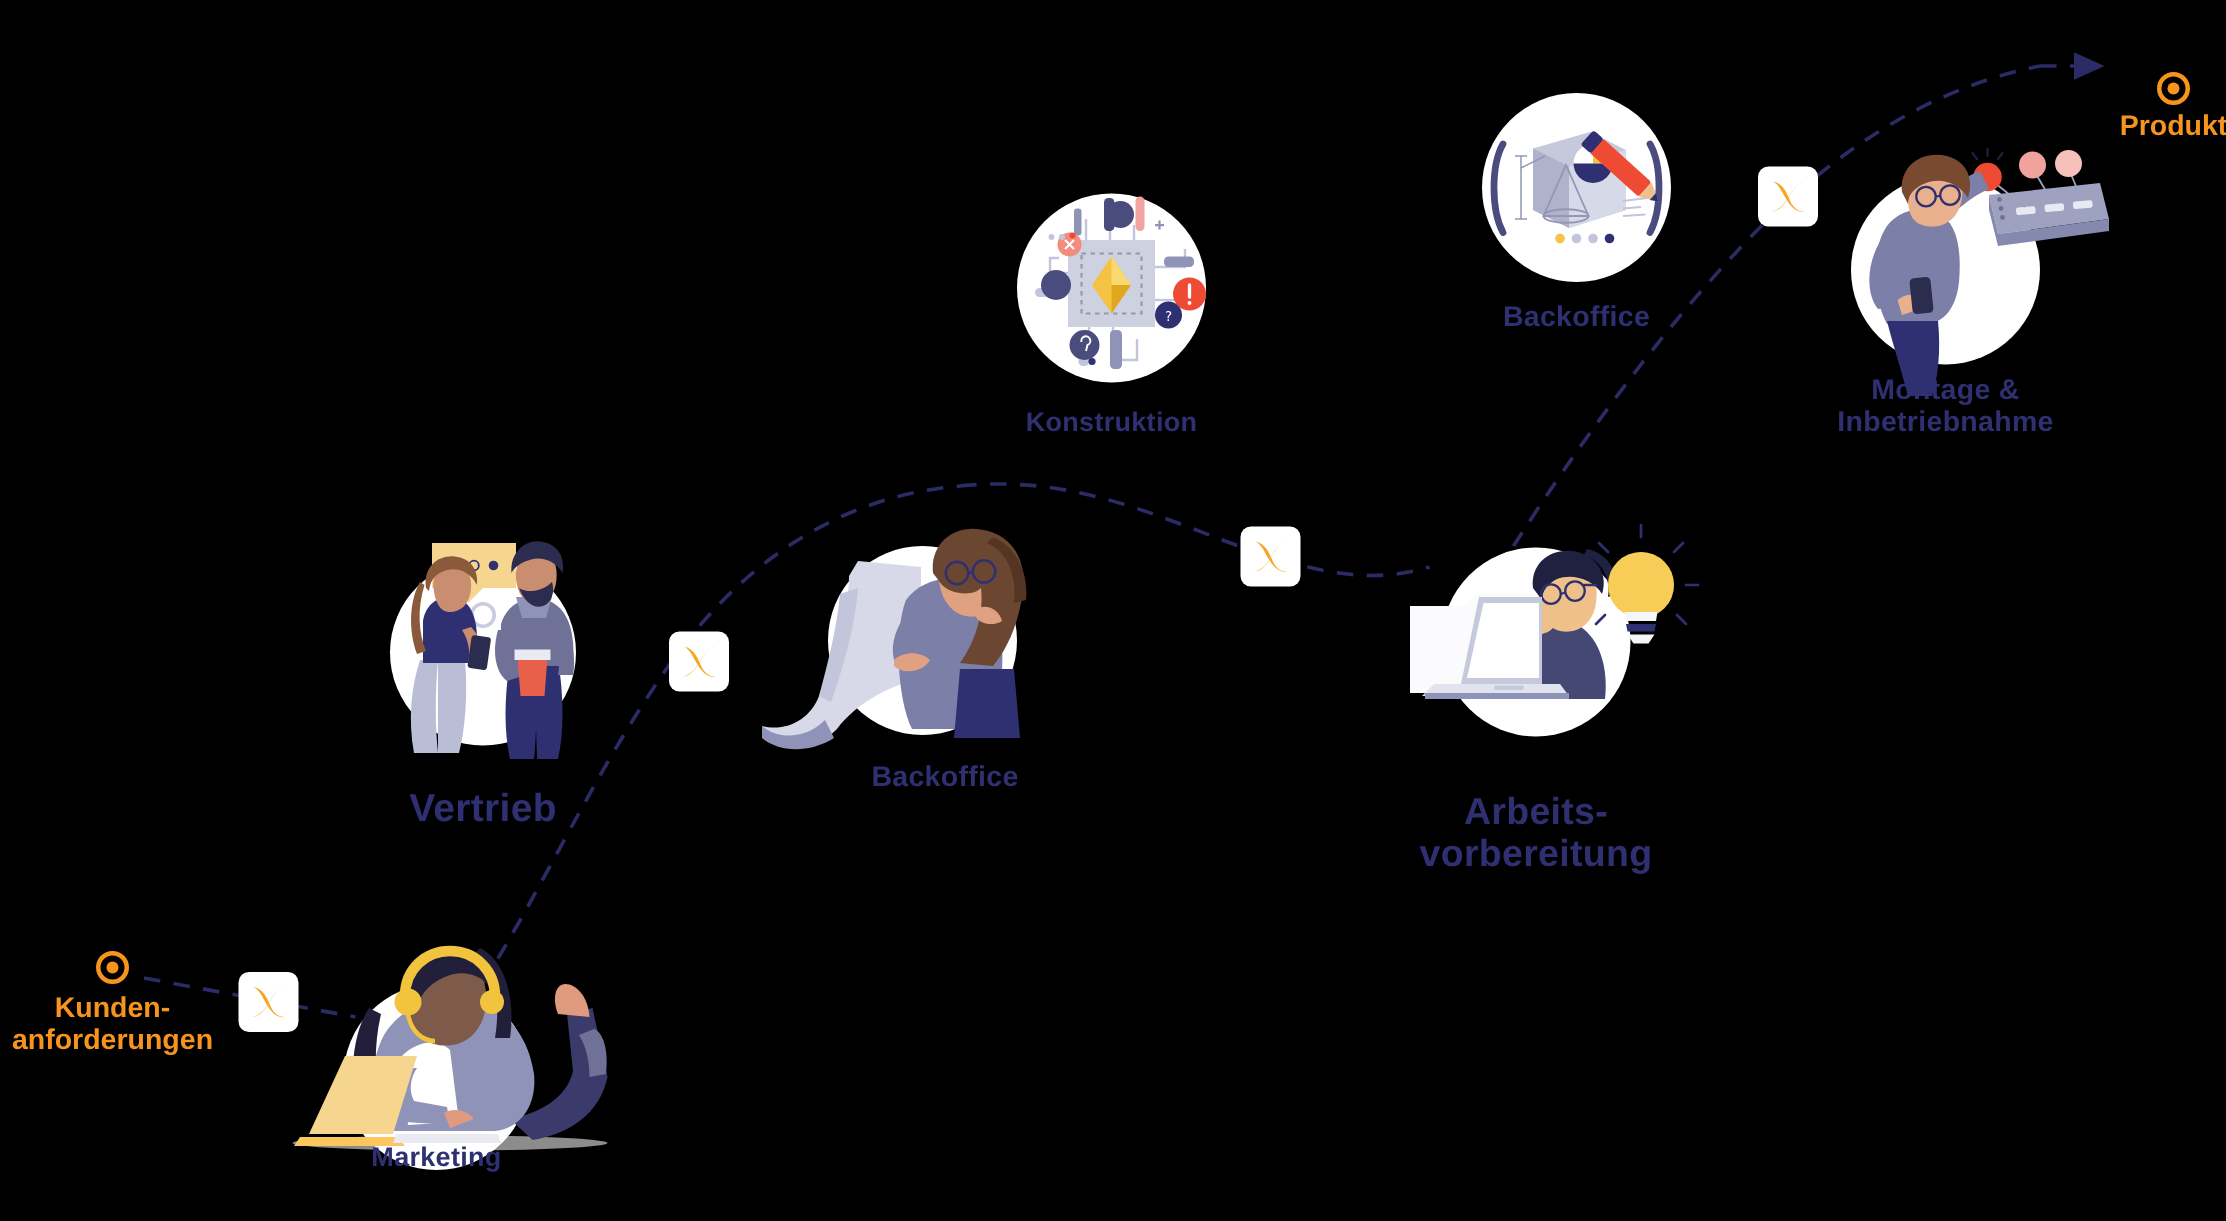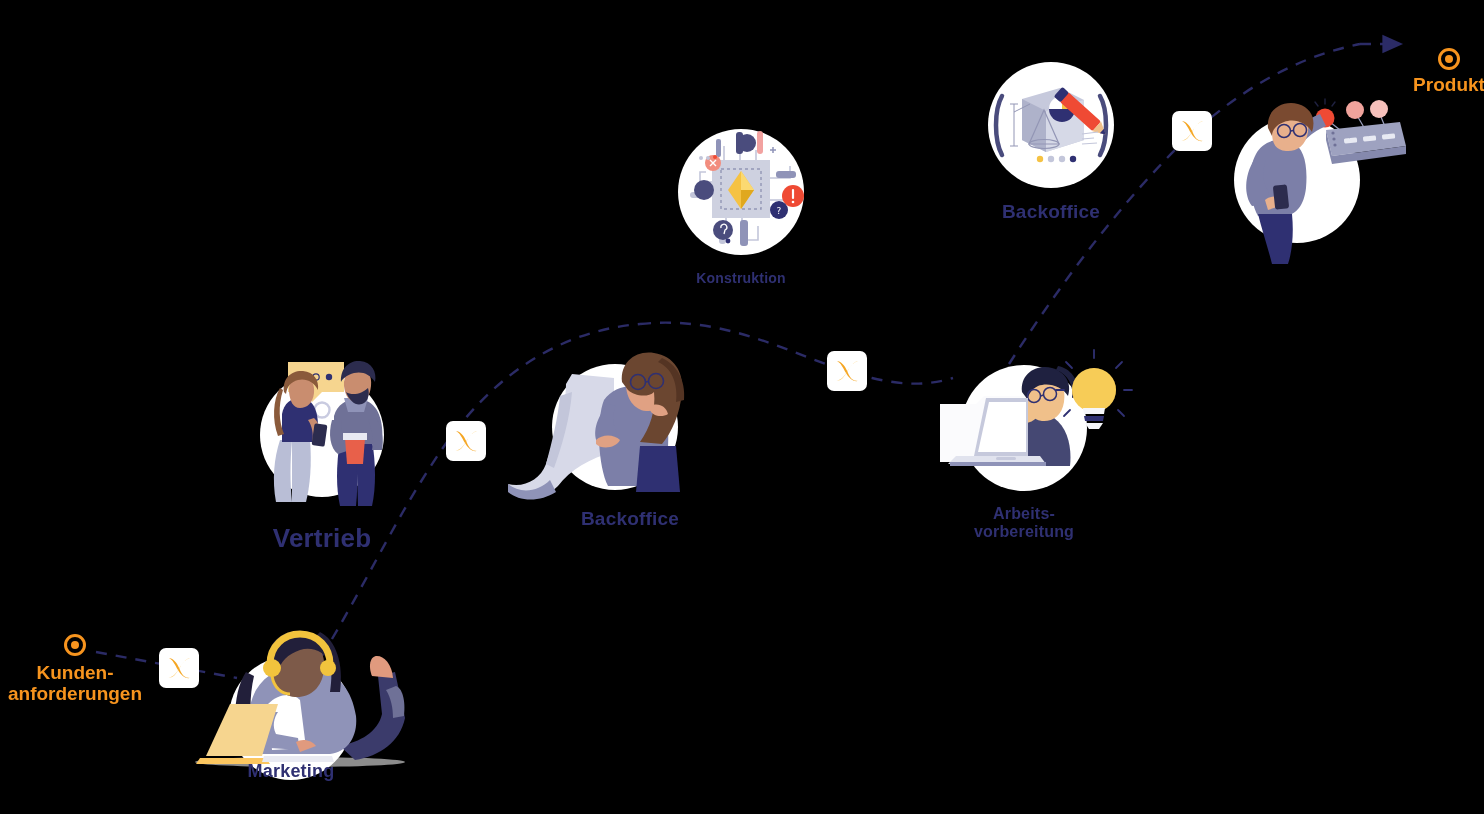--- a/index.html
+++ b/index.html
@@ -288,24 +288,26 @@
       <path d="M1268,128 C1266,110 1282,100 1298,104 C1312,108 1316,120 1312,132 C1306,122 1294,118 1284,122 C1276,125 1272,130 1272,136 Z" fill="#7a4a30"></path>
       <circle cx="1284" cy="131" r="6.5" fill="none" stroke="#2f3072" stroke-width="1.5"></circle>
       <circle cx="1300" cy="130" r="6.5" fill="none" stroke="#2f3072" stroke-width="1.5"></circle>
       <path d="M1290.5,131 L1293.5,130.5" stroke="#2f3072" stroke-width="1.4"></path>
     </g>
   </svg>
 
   <div class="node-label" style="left:191px;top:761px;width:200px;font-size:18px;">Marketing</div>
   <div class="node-label" style="left:222px;top:524px;width:200px;font-size:26px;">Vertrieb</div>
   <div class="node-label" style="left:530px;top:508px;width:200px;font-size:19px;">Backoffice</div>
-  <div class="node-label" style="left:641px;top:271px;width:200px;font-size:14px;">Konstruktion</div>
-  <div class="node-label" style="left:924px;top:505px;width:200px;font-size:16px;">Arbeits-
+  <div class="node-label" style="left:641px;top:271px;width:200px;font-size:18px;">Konstruktion</div>
+  <div class="node-label" style="left:924px;top:527px;width:200px;font-size:25px;">Arbeits-
 vorbereitung</div>
   <div class="node-label" style="left:951px;top:201px;width:200px;font-size:19px;">Backoffice</div>
+  <div class="node-label" style="left:1177px;top:250px;width:240px;font-size:19px;">Montage &amp;
+Inbetriebnahme</div>
 
   <div class="bullseye" style="left:64px;top:634px;"></div>
   <div class="endpoint-label" style="left:-25px;top:662px;width:200px;font-size:19px;">Kunden-
 anforderungen</div>
 
   <div class="bullseye" style="left:1438px;top:48px;"></div>
   <div class="endpoint-label" style="left:1349px;top:74px;width:200px;font-size:19px;">Produkt</div>
 
   <div class="xbadge" style="left:159px;top:648px;">
     <svg width="30" height="30" viewBox="0 0 30 30">

